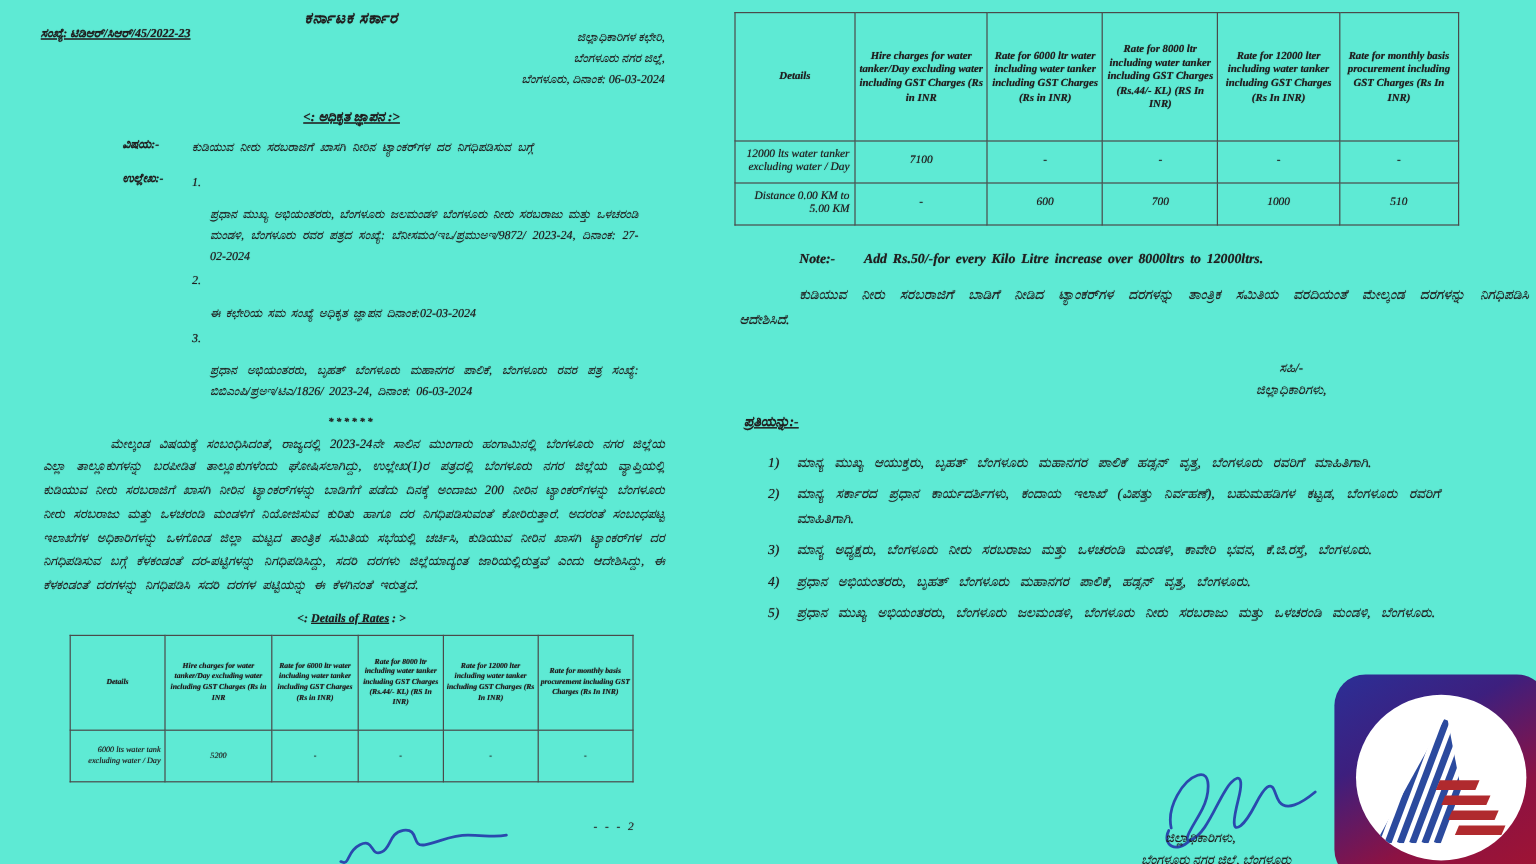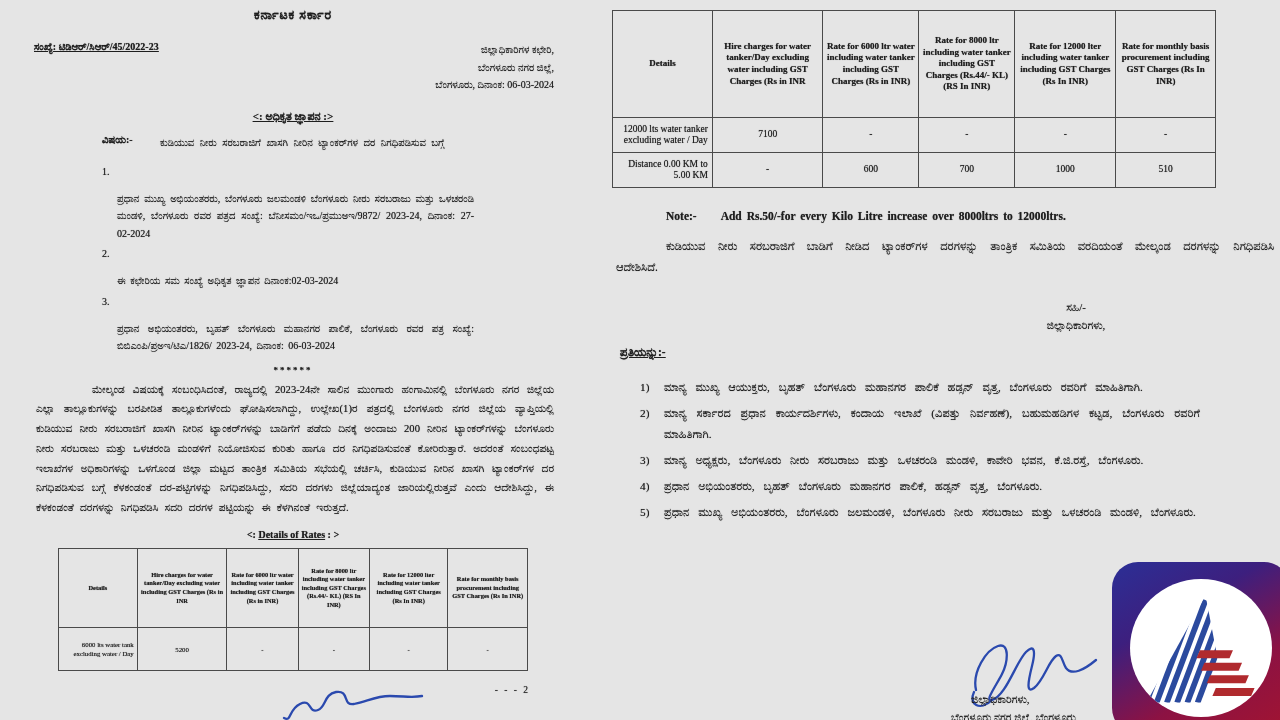--- a/index.html
+++ b/index.html
@@ -1,22 +1,22 @@
 <!DOCTYPE html>
 <html><head>
 <meta charset="utf-8">
 <style>
   html,body{margin:0;padding:0;}
-  .canvas{position:relative;width:1280px;height:720px;background:#e5e5e5;overflow:hidden;
-          font-family:"Liberation Serif","DejaVu Serif",serif;color:#1e1e1e;}
+  .canvas{position:relative;width:1280px;height:720px;background:#5eead4;overflow:hidden;
+          font-family:"Liberation Serif","DejaVu Serif",serif;color:#1e1e1e;font-style:italic;}
   .page{position:absolute;text-shadow:0 0 .7px rgba(45,45,45,.8);}
   
   .page1{left:28px;top:4px;width:530px;}
   .p1-title{margin:4px 0 0;text-align:center;font-size:12.5px;font-weight:bold;letter-spacing:1px;}
-  .p1-head{display:flex;justify-content:space-between;margin-top:18px;}
+  .p1-head{display:flex;justify-content:space-between;}
   .p1-ref{font-size:10px;font-weight:bold;text-decoration:underline;padding-left:6px;}
   .p1-office{font-size:10px;text-align:right;line-height:17.5px;padding-right:4px;}
   .p1-heading{margin:16px 0 0;text-align:center;font-size:11px;font-weight:bold;text-decoration:underline;}
   .lblrow{display:flex;margin-top:11px;padding-left:74px;}
   .lbl{flex:0 0 58px;font-size:10px;font-weight:bold;}
   .lbltxt{width:346px;font-size:10px;line-height:18px;text-align:justify;word-spacing:3px;}
   .refitems{width:372px;}
   .refitems .li{display:flex;font-size:10px;line-height:17.5px;margin-bottom:3px;}
   .refitems .num{flex:0 0 15px;}
   .refitems .litxt{flex:1;text-align:justify;word-spacing:2px;margin-top:27px;}
@@ -92,20 +92,21 @@
     </div>
 
     <h2 class="p1-heading">&lt;: ಅಧಿಕೃತ ಜ್ಞಾಪನ :&gt;</h2>
 
     <div class="lblrow">
       <span class="lbl">ವಿಷಯ:-</span>
       <div class="lbltxt">ಕುಡಿಯುವ ನೀರು ಸರಬರಾಜಿಗೆ ಖಾಸಗಿ ನೀರಿನ ಟ್ಯಾಂಕರ್‌ಗಳ ದರ ನಿಗಧಿಪಡಿಸುವ ಬಗ್ಗೆ</div>
     </div>
 
     <div class="lblrow">
+      <span class="lbl">ಉಲ್ಲೇಖ:-</span>
       <div class="refitems">
           <div class="li">
             <span class="num">1.</span>
             <span class="litxt">ಪ್ರಧಾನ ಮುಖ್ಯ ಅಭಿಯಂತರರು, ಬೆಂಗಳೂರು ಜಲಮಂಡಳಿ ಬೆಂಗಳೂರು ನೀರು ಸರಬರಾಜು ಮತ್ತು ಒಳಚರಂಡಿ ಮಂಡಳಿ, ಬೆಂಗಳೂರು ರವರ ಪತ್ರದ ಸಂಖ್ಯೆ: ಬೆನೀಸಮಂ/ಇಒ/ಪ್ರಮುಅಇ/9872/ 2023-24, ದಿನಾಂಕ: 27-02-2024</span>
           </div>
           <div class="li">
             <span class="num">2.</span>
             <span class="litxt">ಈ ಕಛೇರಿಯ ಸಮ ಸಂಖ್ಯೆ ಅಧಿಕೃತ ಜ್ಞಾಪನ ದಿನಾಂಕ:02-03-2024</span>
           </div>
           <div class="li">

